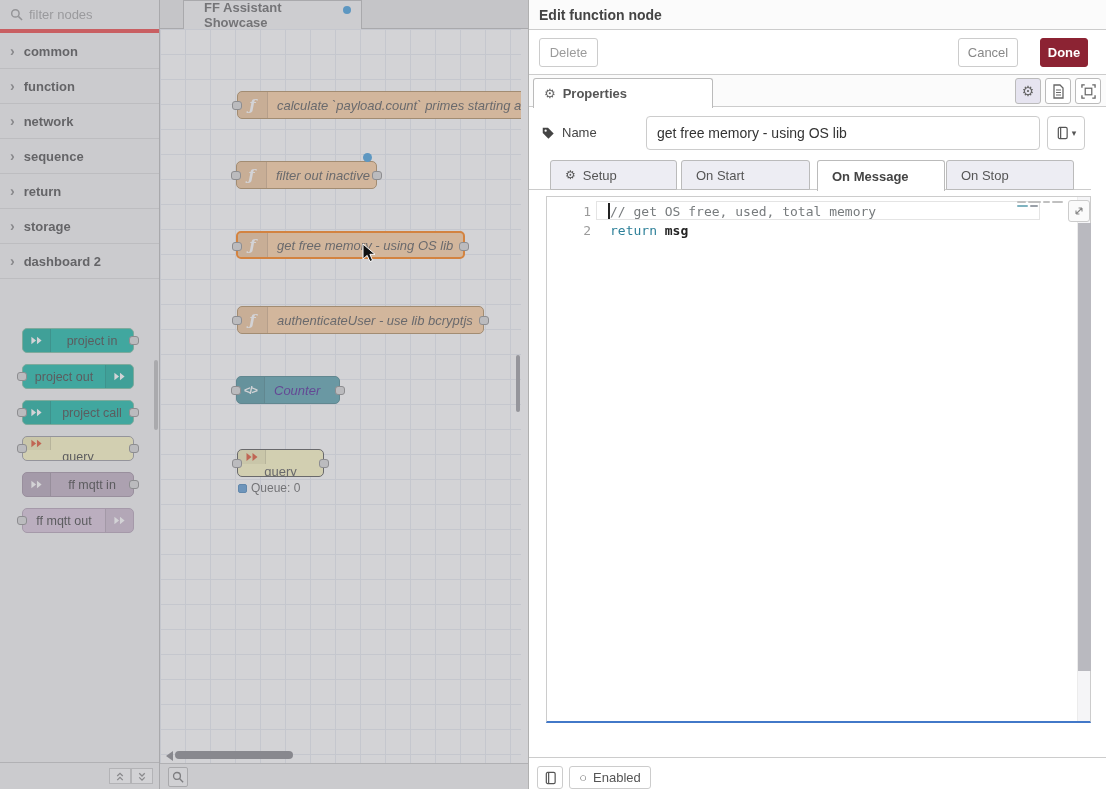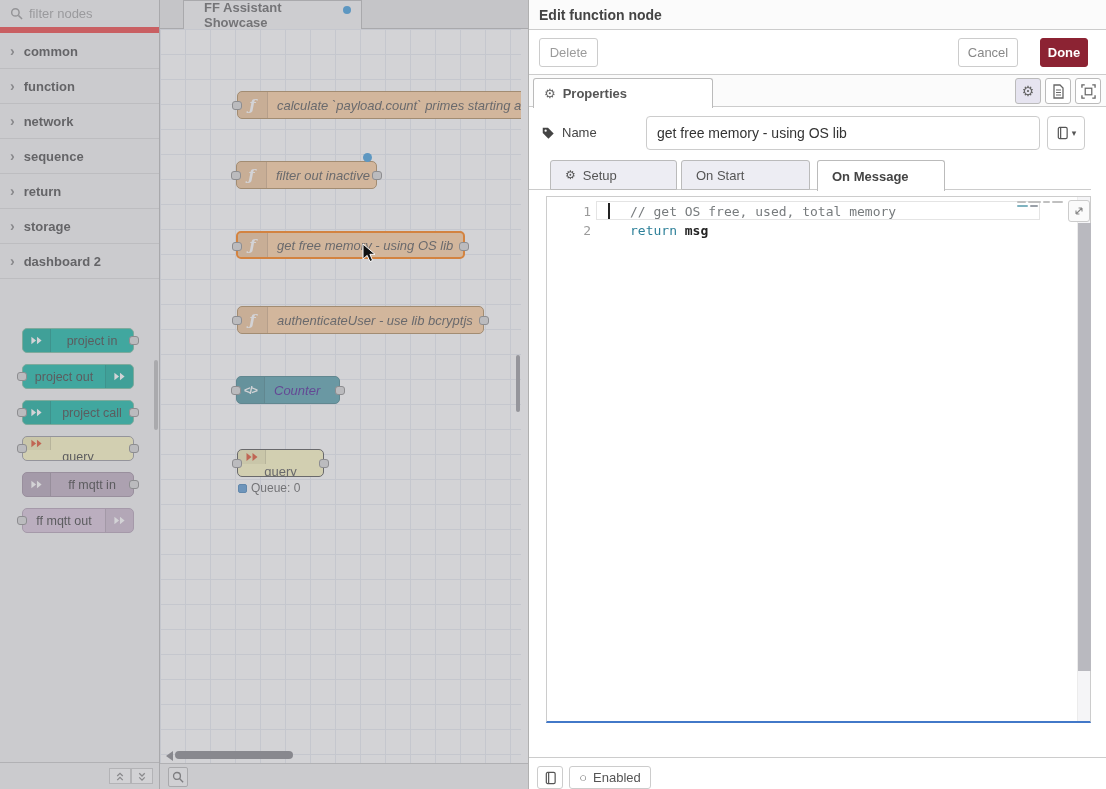--- a/index.html
+++ b/index.html
@@ -2,21 +2,21 @@
 <html><head>
 <meta charset="utf-8">
 <style>
   html,body{margin:0;padding:0;background:#fff;}
   *{box-sizing:border-box;}
   .stage{position:relative;width:1106px;height:789px;overflow:hidden;
          font-family:"Liberation Sans","DejaVu Sans",sans-serif;font-size:13px;color:#444;}
 
   
   .palette{position:absolute;left:0;top:0;width:160px;height:789px;background:#f3f3f3;border-right:1px solid #bbb;}
-  .palette-search{position:absolute;left:0;top:0;width:100%;height:33px;background:#f3f3f3;border-bottom:6px solid #ef4444;display:flex;align-items:center;padding:0 10px;gap:6px;color:#a3a3a3;}
+  .palette-search{position:absolute;left:0;top:0;width:100%;height:33px;background:#f3f3f3;border-bottom:4px solid #ef4444;display:flex;align-items:center;padding:0 10px;gap:6px;color:#a3a3a3;}
   .pal-cat{position:absolute;left:0;width:100%;height:35px;background:#f3f3f3;border-bottom:1px solid #dcdcdc;display:flex;align-items:center;padding:0 10px;gap:9px;font-weight:600;color:#4d4d4d;cursor:pointer;}
   .chev{color:#888;font-size:14px;line-height:1;display:inline-block;}
   .chev.open{transform:rotate(90deg);}
   .pal-node{position:absolute;width:112px;height:25px;border:1px solid;border-radius:5px;display:flex;align-items:center;font-size:12.5px;color:#3f3f3f;cursor:grab;}
   .pal-node .nlabel{flex:1;text-align:center;white-space:nowrap;overflow:hidden;}
   .iconbox{width:28px;align-self:stretch;display:flex;align-items:center;justify-content:center;background:rgba(0,0,0,0.06);}
   .iconbox.l{border-right:1px solid rgba(0,0,0,0.12);border-radius:4px 0 0 4px;}
   .iconbox.r{order:2;border-left:1px solid rgba(0,0,0,0.12);border-radius:0 4px 4px 0;}
   .port{position:absolute;width:10px;height:9px;border-radius:3px;background:#d9d9d9;border:1px solid #8f8f8f;}
   .pal-node .port{top:7px;}
@@ -78,21 +78,21 @@
   .book-btn{position:absolute;left:518px;top:9px;width:38px;height:34px;border:1px solid #ccc;border-radius:4px;background:#fff;display:flex;align-items:center;justify-content:center;gap:3px;color:#555;cursor:pointer;}
   .functabs{position:absolute;left:0;top:158px;width:100%;height:32px;}
   .functabs .rule{position:absolute;left:0;top:31px;width:562px;height:1px;background:#ccc;}
   .ftab{position:absolute;top:2px;height:30px;background:#ededf3;border:1px solid #bbb;border-radius:3px 3px 0 0;display:flex;align-items:center;justify-content:flex-start;padding:0 14px;gap:7px;color:#555;cursor:pointer;z-index:1;}
   .ftab.active{background:#fff;border-bottom:none;height:31px;font-weight:bold;color:#444;z-index:2;}
 
   .editor{position:absolute;left:17px;top:196px;width:545px;height:527px;background:#fff;border:1px solid #ccc;border-bottom:2px solid #4278c8;}
   .gutter-num{position:absolute;left:0;width:44px;text-align:right;font-family:"DejaVu Sans Mono",monospace;font-size:13px;color:#9b9b9b;line-height:19px;}
   .curline{position:absolute;left:49px;top:4px;width:444px;height:19px;border:1px solid #e4e4e4;}
   .caret{position:absolute;left:61px;top:6px;width:1.5px;height:16px;background:#222;}
-  .codeline{position:absolute;left:63px;font-family:"DejaVu Sans Mono",monospace;font-size:13px;line-height:19px;white-space:pre;padding-left:20px;}
+  .codeline{position:absolute;left:63px;font-family:"DejaVu Sans Mono",monospace;font-size:13px;line-height:19px;white-space:pre;}
   .tok-comment{color:#777b7d;}
   .tok-kw{color:#2e8099;}
   .tok-var{color:#222;font-weight:600;}
   .minimap{position:absolute;left:470px;top:4px;width:48px;}
   .mm-row{display:flex;gap:2px;margin-bottom:2px;}
   .mm{height:2px;background:#c0c0c0;border-radius:1px;}
   .expand-btn{position:absolute;right:0px;top:3px;width:22px;height:22px;border:1px solid #ccc;border-radius:3px;background:#fafafa;display:flex;align-items:center;justify-content:center;z-index:3;cursor:pointer;}
   .escroll{position:absolute;right:0;top:0;width:13px;height:100%;background:#f5f5f7;border-left:1px solid #ececec;}
   .ethumb{position:absolute;left:0;top:26px;width:13px;height:448px;background:#b9b9bf;}
   .panel-footer{position:absolute;left:0;top:757px;width:100%;height:32px;border-top:1px solid #ccc;background:#fff;}
@@ -376,20 +376,23 @@
       <div class="ftab" style="left:21px;width:127px">
         <span style="font-family:'DejaVu Sans',sans-serif;font-size:12px;color:#555">⚙</span>
         <span>Setup</span>
       </div>
       <div class="ftab" style="left:152px;width:129px">
         <span>On Start</span>
       </div>
       <div class="ftab active" style="left:288px;width:128px">
         <span>On Message</span>
       </div>
+      <div class="ftab" style="left:417px;width:128px">
+        <span>On Stop</span>
+      </div>
     </div>
 
     <div class="editor">
       <div class="curline"></div>
       <div class="gutter-num" style="top:5px">1</div>
       <div class="gutter-num" style="top:24px">2</div>
       <div class="caret"></div>
       <div class="codeline" style="top:5px"><span class="tok-comment">// get OS free, used, total memory</span></div>
       <div class="codeline" style="top:24px"><span class="tok-kw">return</span><span> </span><span class="tok-var">msg</span></div>
 

